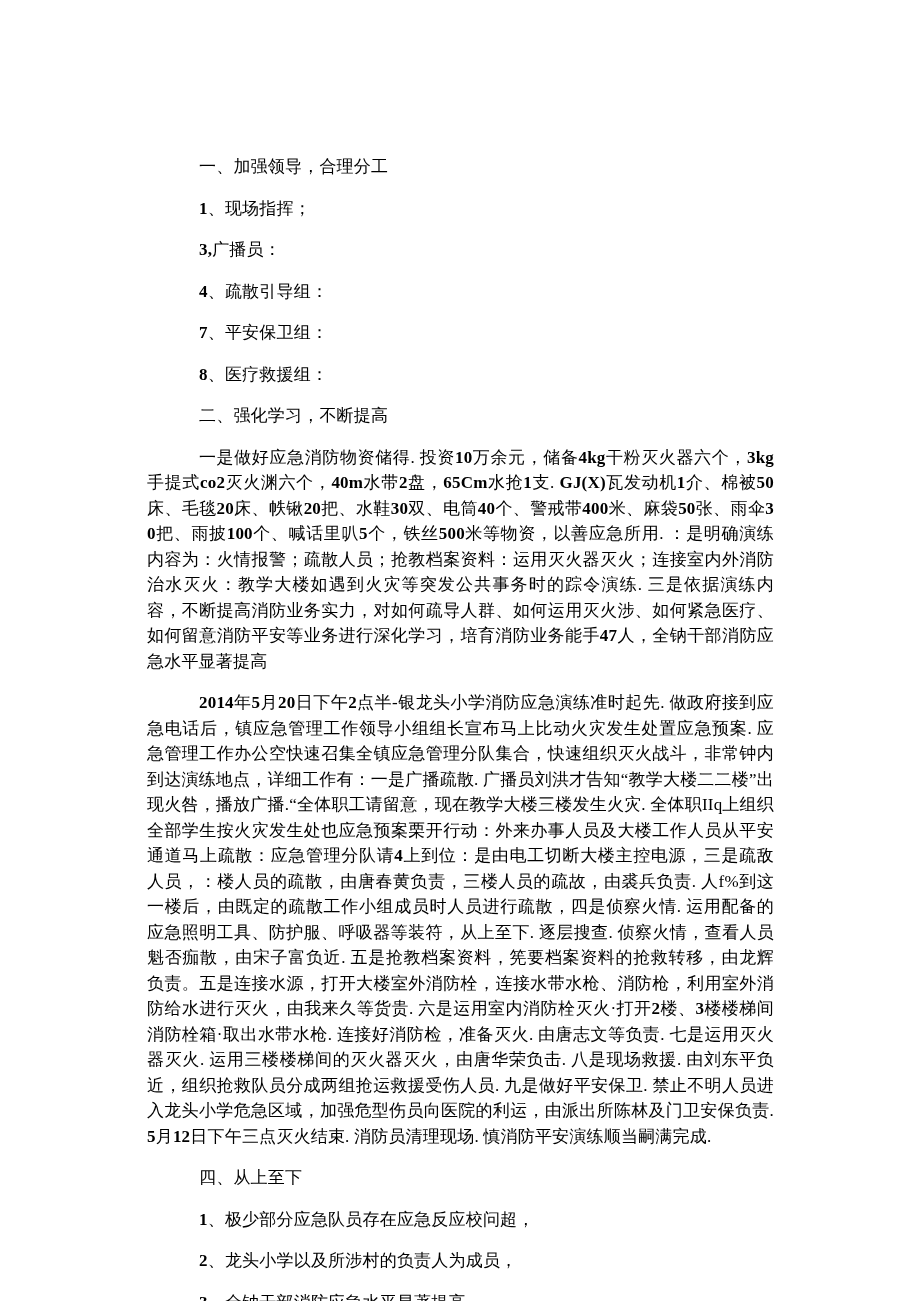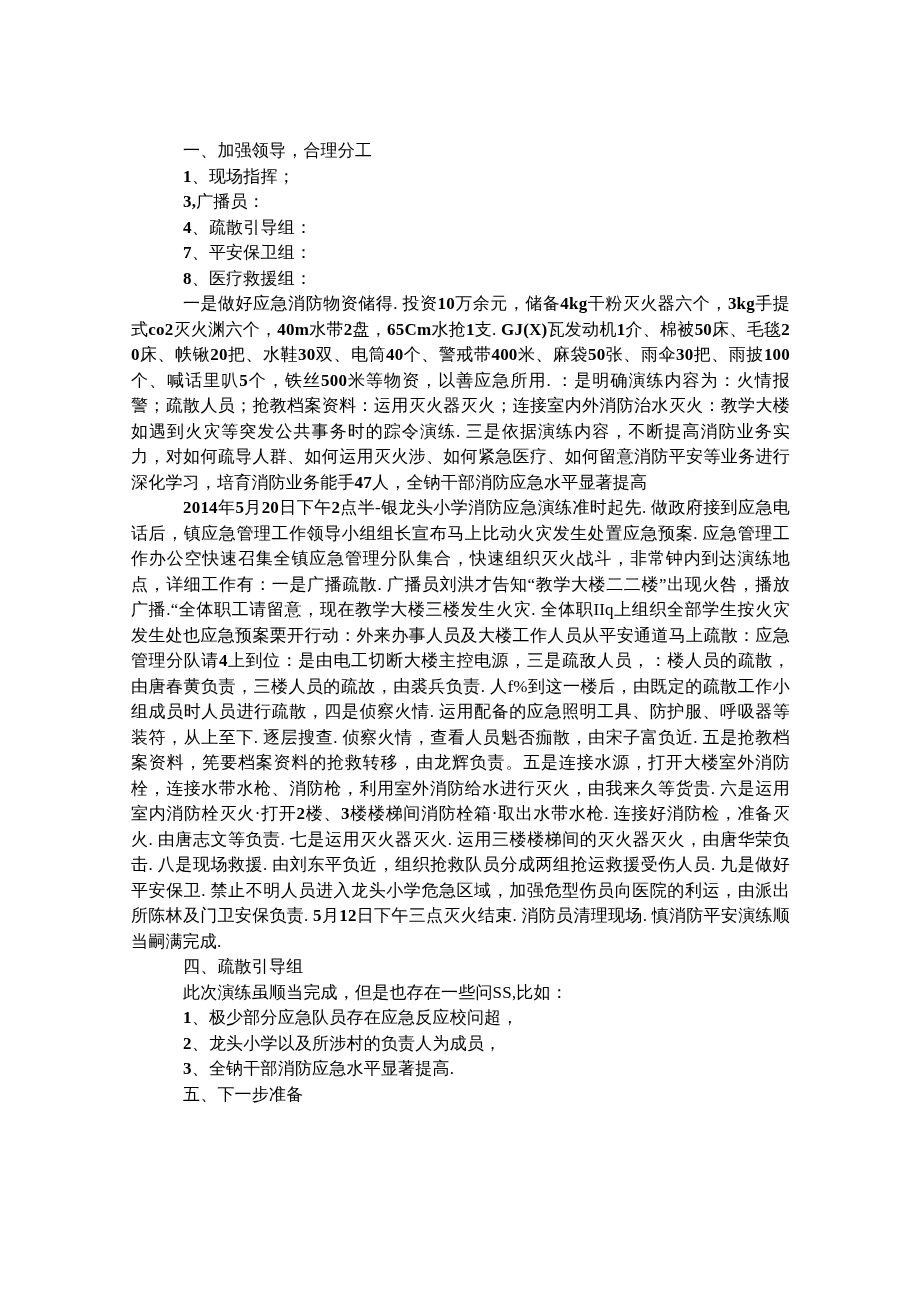--- a/index.html
+++ b/index.html
@@ -17,21 +17,21 @@
     box-sizing: border-box;
     width: 920px;
     min-height: 1301px;
     padding: 138px 130px 60px 131px;
     background: #ffffff;
   }
   .doc-body {
     width: 659px;
   }
   p.para {
-    margin: 0;
+    margin: 16px;
     padding: 0;
     font-size: 17px;
     line-height: 25.5px;
     text-align: justify;
     text-indent: 52px;
     letter-spacing: 0.2px;
     word-break: break-all;
   }
   p.para.type-heading,
   p.para.type-list {
@@ -47,22 +47,22 @@
 <body>
 
 <div class="page">
   <div class="doc-body" id="doc-body">
       <p class="para type-heading"><span class="seg">一、加强领导，合理分工</span></p>
       <p class="para type-list"><span class="seg bold">1</span><span class="seg">、现场指挥；</span></p>
       <p class="para type-list"><span class="seg bold">3,</span><span class="seg">广播员：</span></p>
       <p class="para type-list"><span class="seg bold">4</span><span class="seg">、疏散引导组：</span></p>
       <p class="para type-list"><span class="seg bold">7</span><span class="seg">、平安保卫组：</span></p>
       <p class="para type-list"><span class="seg bold">8</span><span class="seg">、医疗救援组：</span></p>
+      <p class="para type-heading"><span class="seg">二、强化学习，不断提高</span></p>
       <p class="para type-body"><span class="seg">一是做好应急消防物资储得. 投资</span><span class="seg bold">10</span><span class="seg">万余元，储备</span><span class="seg bold">4kg</span><span class="seg">干粉灭火器六个，</span><span class="seg bold">3kg</span><span class="seg">手提式</span><span class="seg bold">co2</span><span class="seg">灭火渊六个，</span><span class="seg bold">40m</span><span class="seg">水带</span><span class="seg bold">2</span><span class="seg">盘，</span><span class="seg bold">65Cm</span><span class="seg">水抢</span><span class="seg bold">1</span><span class="seg">支. </span><span class="seg bold">GJ(X)</span><span class="seg">瓦发动机</span><span class="seg bold">1</span><span class="seg">介、棉被</span><span class="seg bold">50</span><span class="seg">床、毛毯</span><span class="seg bold">20</span><span class="seg">床、帙锹</span><span class="seg bold">20</span><span class="seg">把、水鞋</span><span class="seg bold">30</span><span class="seg">双、电筒</span><span class="seg bold">40</span><span class="seg">个、警戒带</span><span class="seg bold">400</span><span class="seg">米、麻袋</span><span class="seg bold">50</span><span class="seg">张、雨伞</span><span class="seg bold">30</span><span class="seg">把、雨披</span><span class="seg bold">100</span><span class="seg">个、喊话里叭</span><span class="seg bold">5</span><span class="seg">个，铁丝</span><span class="seg bold">500</span><span class="seg">米等物资，以善应急所用. ：是明确演练内容为：火情报警；疏散人员；抢教档案资料：运用灭火器灭火；连接室内外消防治水灭火：教学大楼如遇到火灾等突发公共事务时的踪令演练. 三是依据演练内容，不断提高消防业务实力，对如何疏导人群、如何运用灭火涉、如何紧急医疗、如何留意消防平安等业务进行深化学习，培育消防业务能手</span><span class="seg bold">47</span><span class="seg">人，全钠干部消防应急水平显著提高</span></p>
       <p class="para type-body"><span class="seg bold">2014</span><span class="seg">年</span><span class="seg bold">5</span><span class="seg">月</span><span class="seg bold">20</span><span class="seg">日下午</span><span class="seg bold">2</span><span class="seg">点半-银龙头小学消防应急演练准时起先. 做政府接到应急电话后，镇应急管理工作领导小组组长宣布马上比动火灾发生处置应急预案. 应急管理工作办公空快速召集全镇应急管理分队集合，快速组织灭火战斗，非常钟内到达演练地点，详细工作有：一是广播疏散. 广播员刘洪才告知“教学大楼二二楼”出现火咎，播放广播.“全体职工请留意，现在教学大楼三楼发生火灾. 全体职IIq上组织全部学生按火灾发生处也应急预案栗开行动：外来办事人员及大楼工作人员从平安通道马上疏散：应急管理分队请</span><span class="seg bold">4</span><span class="seg">上到位：是由电工切断大楼主控电源，三是疏敌人员，：楼人员的疏散，由唐春黄负责，三楼人员的疏故，由裘兵负责. 人f%到这一楼后，由既定的疏散工作小组成员时人员进行疏散，四是侦察火情. 运用配备的应急照明工具、防护服、呼吸器等装符，从上至下. 逐层搜查. 侦察火情，查看人员魁否痂散，由宋子富负近. 五是抢教档案资料，筅要档案资料的抢救转移，由龙辉负责。五是连接水源，打开大楼室外消防栓，连接水带水枪、消防枪，利用室外消防给水进行灭火，由我来久等货贵. 六是运用室内消防栓灭火·打开</span><span class="seg bold">2</span><span class="seg">楼、</span><span class="seg bold">3</span><span class="seg">楼楼梯间消防栓箱·取出水带水枪. 连接好消防检，准备灭火. 由唐志文等负责. 七是运用灭火器灭火. 运用三楼楼梯间的灭火器灭火，由唐华荣负击. 八是现场救援. 由刘东平负近，组织抢救队员分成两组抢运救援受伤人员. 九是做好平安保卫. 禁止不明人员进入龙头小学危急区域，加强危型伤员向医院的利运，由派出所陈林及门卫安保负责. </span><span class="seg bold">5</span><span class="seg">月</span><span class="seg bold">12</span><span class="seg">日下午三点灭火结束. 消防员清理现场. 慎消防平安演练顺当嗣满完成.</span></p>
-      <p class="para type-heading"><span class="seg">四、疏散引导组</span></p>
-      <p class="para type-body"><span class="seg">此次演练虽顺当完成，但是也存在一些问SS,比如：</span></p>
+      <p class="para type-heading"><span class="seg">四、从上至下</span></p>
       <p class="para type-list"><span class="seg bold">1</span><span class="seg">、极少部分应急队员存在应急反应校问超，</span></p>
       <p class="para type-list"><span class="seg bold">2</span><span class="seg">、龙头小学以及所涉村的负责人为成员，</span></p>
       <p class="para type-list"><span class="seg bold">3</span><span class="seg">、全钠干部消防应急水平显著提高.</span></p>
       <p class="para type-heading"><span class="seg">五、下一步准备</span></p>
     </div>
 </div>
 
 </body></html>

